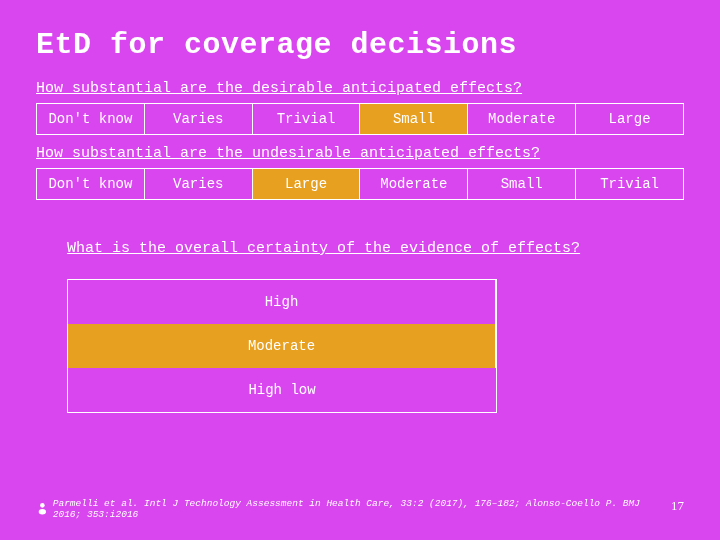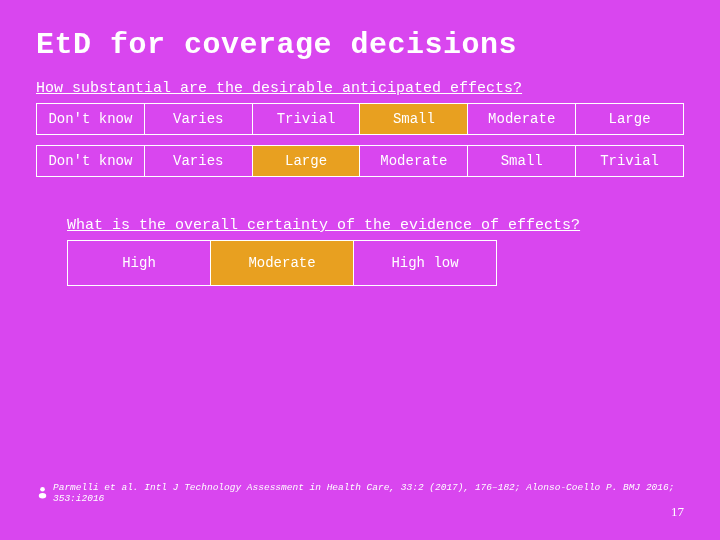--- a/index.html
+++ b/index.html
@@ -80,25 +80,25 @@
       height: 22px;
     }
 
     .certainty-section {
       margin-top: 8px;
       padding-left: 31px;
     }
 
     .certainty-options {
       display: flex;
-      flex-direction: row;
+      flex-direction: column;
       gap: 0;
       border: 1.5px solid white;
       width: 430px;
-      margin-top: 6px;
+      margin-top: 22px;
     }
 
     .certainty-cell {
       flex: 1;
       padding: 14px 10px;
       color: white;
       font-family: 'Courier New', Courier, monospace;
       font-size: 14px;
       border-right: 1.5px solid white;
       background: transparent;
@@ -110,22 +110,22 @@
     }
 
     .certainty-cell.highlighted-orange {
       background: #e8a020;
       color: white;
     }
 
     .footer {
       margin-top: auto;
       display: flex;
-      flex-direction: column;
-      align-items: flex-end;
+      flex-direction: row;
+      align-items: flex-start;
       justify-content: space-between;
     }
 
     .footer-text {
       color: white;
       font-size: 9.5px;
       font-family: 'Courier New', Courier, monospace;
       font-style: italic;
     }
 
@@ -162,20 +162,21 @@
     <div class="option-cell">Don't know</div>
         <div class="option-cell">Varies</div>
         <div class="option-cell">Trivial</div>
         <div class="option-cell highlighted-orange">Small</div>
         <div class="option-cell">Moderate</div>
         <div class="option-cell">Large</div>
       </div>
   </div>
 
   <div class="section">
+    <div class="question">How substantial are the undesirable anticipated effects?</div>
     <div class="options-row">
 
     <div class="option-cell">Don't know</div>
         <div class="option-cell">Varies</div>
         <div class="option-cell highlighted-orange-undesirable">Large</div>
         <div class="option-cell">Moderate</div>
         <div class="option-cell">Small</div>
         <div class="option-cell">Trivial</div>
       </div>
   </div>

